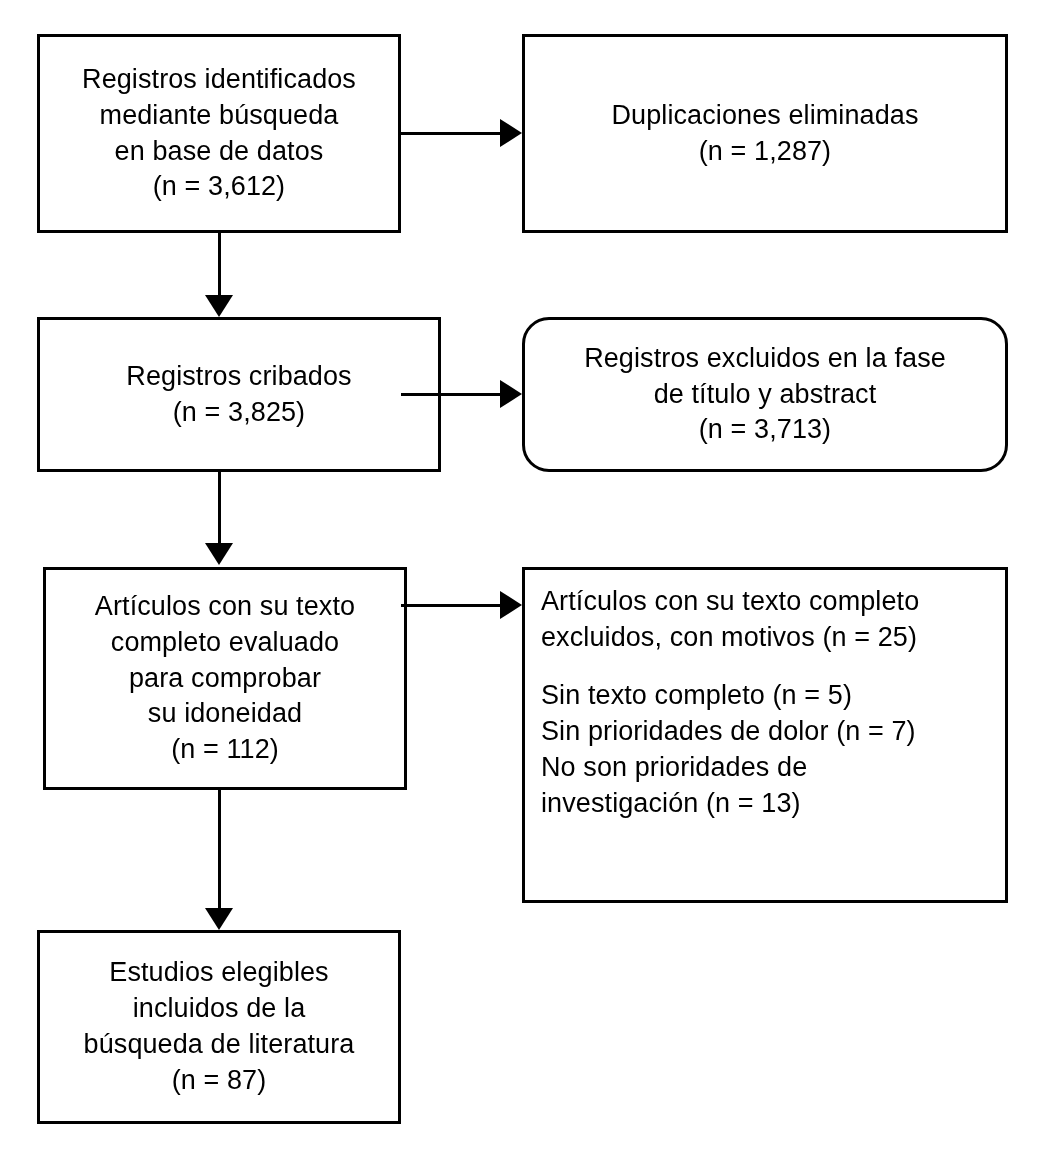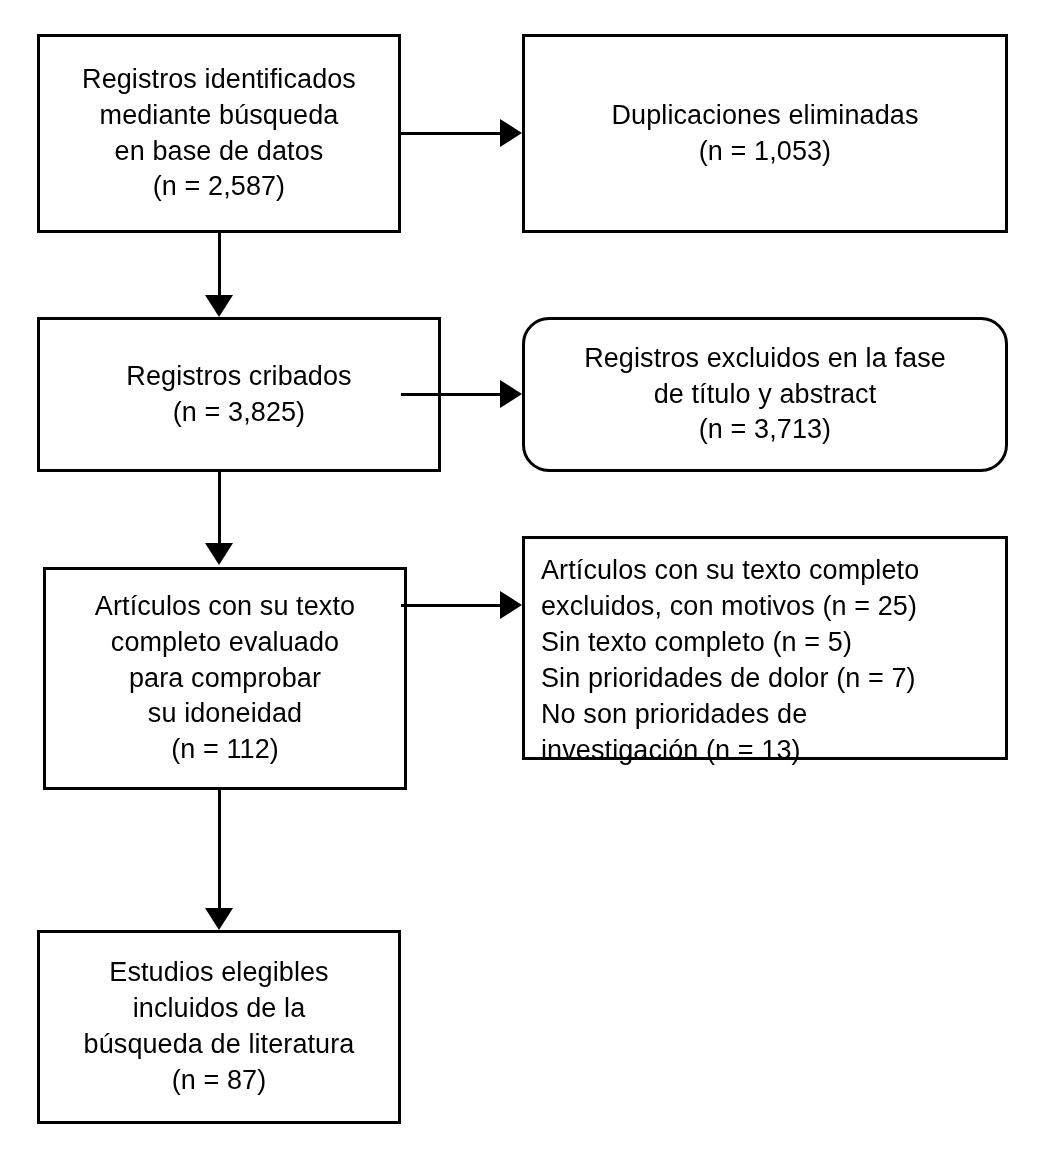--- a/index.html
+++ b/index.html
@@ -81,26 +81,26 @@
 </style>
 </head>
 <body>
 
 <div id="diagram">
 
   <div class="node" style="left:37px; top:34px; width:364px; height:199px;">
     <div class="node-text">Registros identificados
 mediante búsqueda
 en base de datos
-(n = 2,587)</div>
+(n = 3,612)</div>
   </div>
 
   <div class="node" style="left:522px; top:34px; width:486px; height:199px;">
     <div class="node-text">Duplicaciones eliminadas
-(n = 1,053)</div>
+(n = 1,287)</div>
   </div>
 
   <div class="conn">
     <div class="h-line" style="left:401px; top:132px; width:100px;"></div>
     <div class="arrow-right" style="left:500px; top:119px;"></div>
   </div>
 
   <div class="conn">
     <div class="v-line" style="left:218px; top:233px; width:3px; height:64px;"></div>
     <div class="arrow-down" style="left:205px; top:295px;"></div>
@@ -128,21 +128,21 @@
   </div>
 
   <div class="node" style="left:37px; top:567px; width:364px; height:223px;margin-left:6px;">
     <div class="node-text">Artículos con su texto
 completo evaluado
 para comprobar
 su idoneidad
 (n = 112)</div>
   </div>
 
-  <div class="node left-align" style="left:522px; top:536px; width:486px; height:224px;">
+  <div class="node left-align" style="left:522px; top:567px; width:486px; height:336px;">
     <div class="node-text">Artículos con su texto completo
 excluidos, con motivos (n = 25)</div>
     <div class="gap-line"></div>
     <div class="node-text">Sin texto completo (n = 5)
 Sin prioridades de dolor (n = 7)
 No son prioridades de
 investigación (n = 13)</div>
   </div>
 
   <div class="conn">

